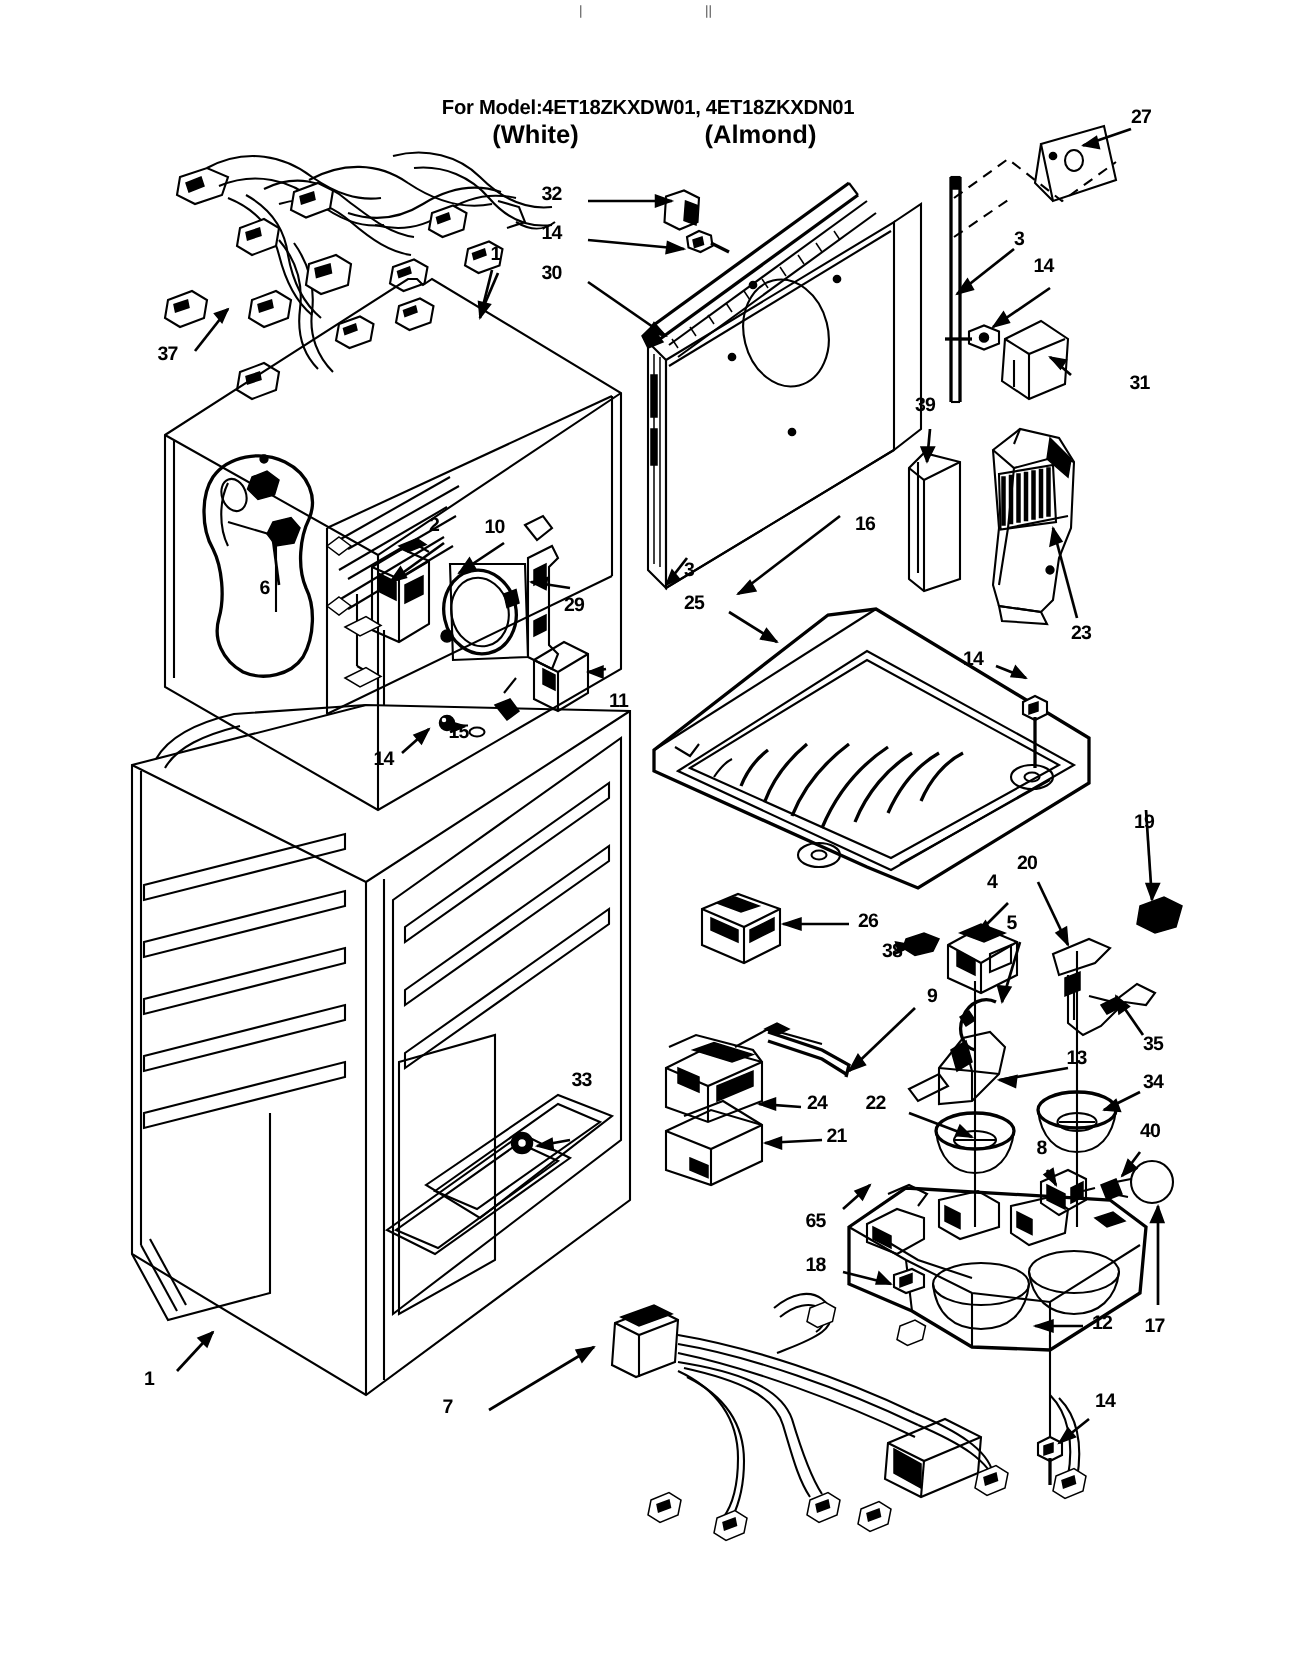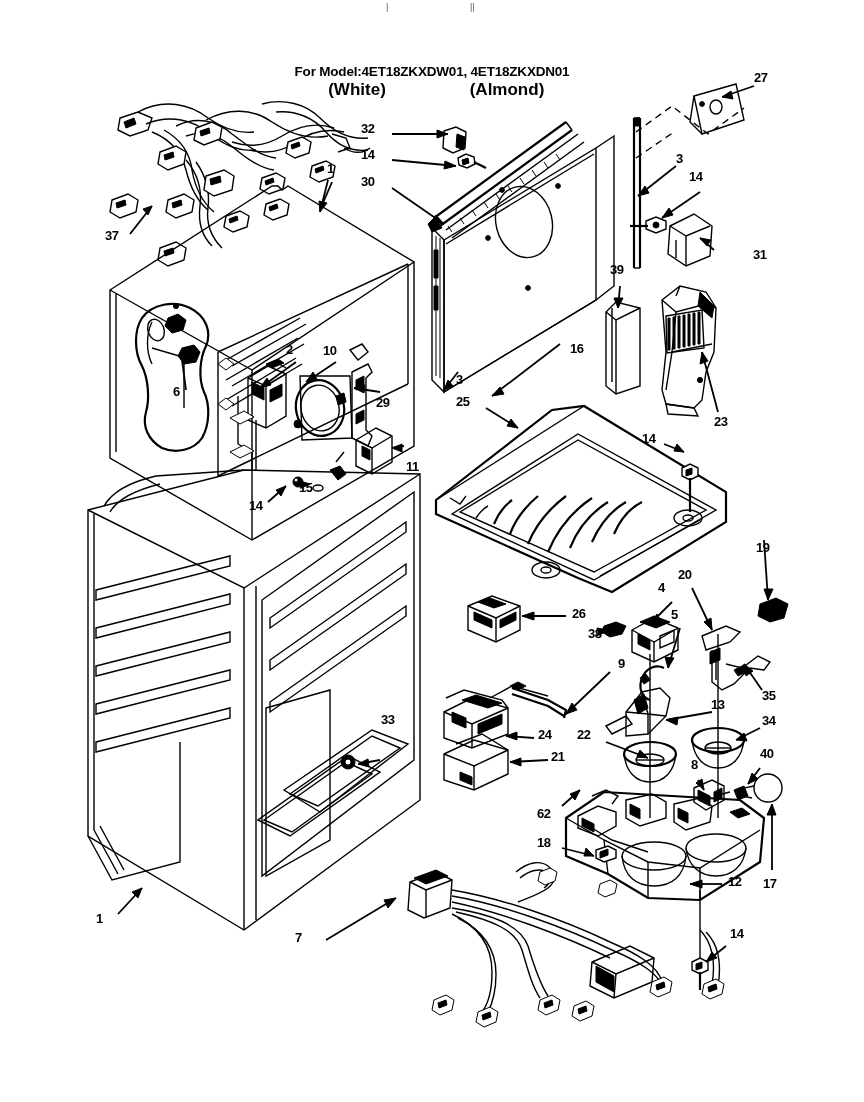--- a/index.html
+++ b/index.html
@@ -625,21 +625,21 @@
   <div class="callout" style="left:762px;top:689px;">35</div>
   <div class="callout" style="left:618px;top:657px;">9</div>
   <div class="callout" style="left:711px;top:698px;">13</div>
   <div class="callout" style="left:762px;top:714px;">34</div>
   <div class="callout" style="left:538px;top:728px;">24</div>
   <div class="callout" style="left:577px;top:728px;text-align:center;">22</div>
   <div class="callout" style="left:551px;top:750px;">21</div>
   <div class="callout" style="left:691px;top:758px;">8</div>
   <div class="callout" style="left:760px;top:747px;">40</div>
   <div class="callout" style="left:381px;top:713px;">33</div>
-  <div class="callout" style="left:537px;top:807px;">62</div>
+  <div class="callout" style="left:537px;top:807px;">65</div>
   <div class="callout" style="left:537px;top:836px;">18</div>
   <div class="callout" style="left:728px;top:875px;">12</div>
   <div class="callout" style="left:763px;top:877px;">17</div>
   <div class="callout" style="left:730px;top:927px;">14</div>
   <div class="callout" style="left:96px;top:912px;">1</div>
   <div class="callout" style="left:295px;top:931px;">7</div>
 
 </div>
 
 </body></html>

